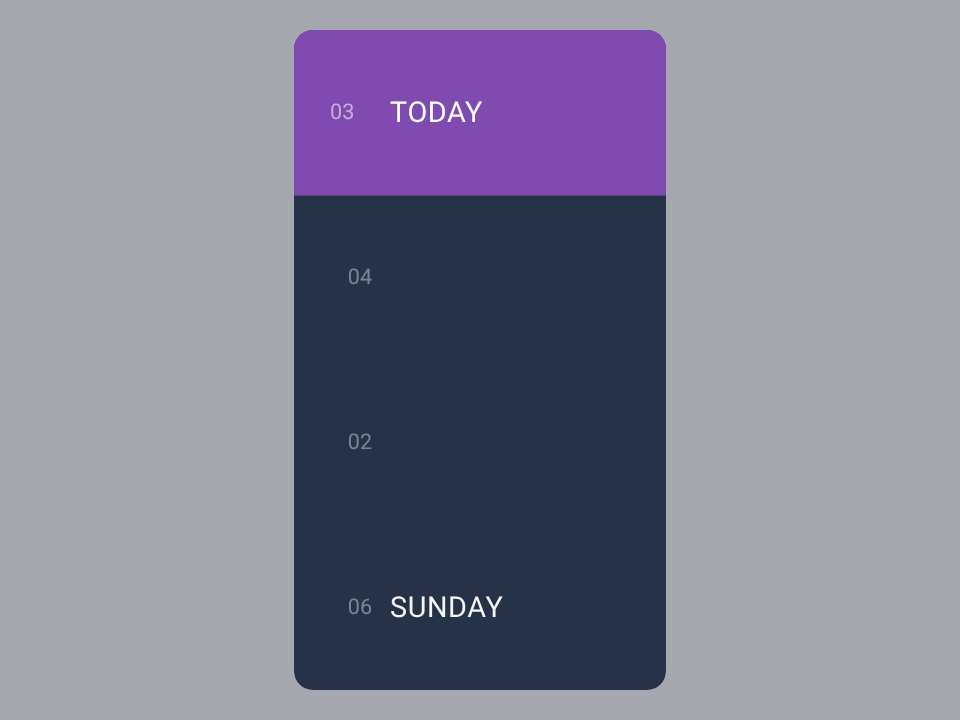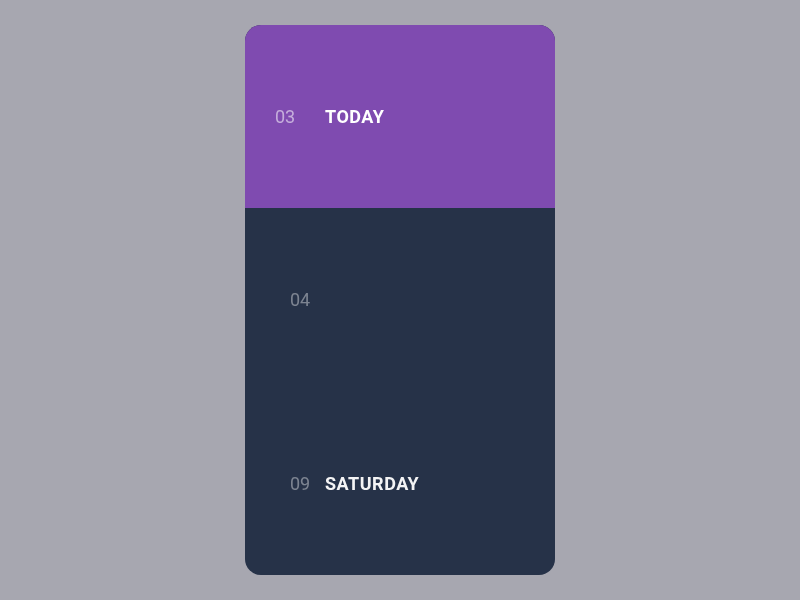--- a/index.html
+++ b/index.html
@@ -42,22 +42,22 @@
       flex-shrink: 0;
     }
     .active .day-number {
       color: rgba(255,255,255,0.55);
     }
     .inactive .day-number {
       color: rgba(255,255,255,0.4);
       text-align: center;
     }
     .day-label {
-      font-size: 18px;
-      font-weight: 700;
+      font-size: 24px;
+      font-weight: 400;
       letter-spacing: 0.5px;
       color: #ffffff;
     }
     .inactive .day-label {
       color: rgba(255,255,255,0.95);
     }
   </style>
 </head>
 <body>
 
@@ -66,18 +66,21 @@
   <div class="day-row active">
     <span class="day-number">03</span>
     <span class="day-label">TODAY</span>
   </div>
 
   <div class="day-row inactive">
     <span class="day-number">04</span>
   </div>
 
   <div class="day-row inactive">
-    <span class="day-number">09</span>
-    <span class="day-label">SATURDAY</span>
+    <span class="day-number">02</span>
   </div>
 
+  <div class="day-row inactive">
+    <span class="day-number">06</span>
+    <span class="day-label">SUNDAY</span>
+  </div>
 
 </div>
 
 </body></html>

